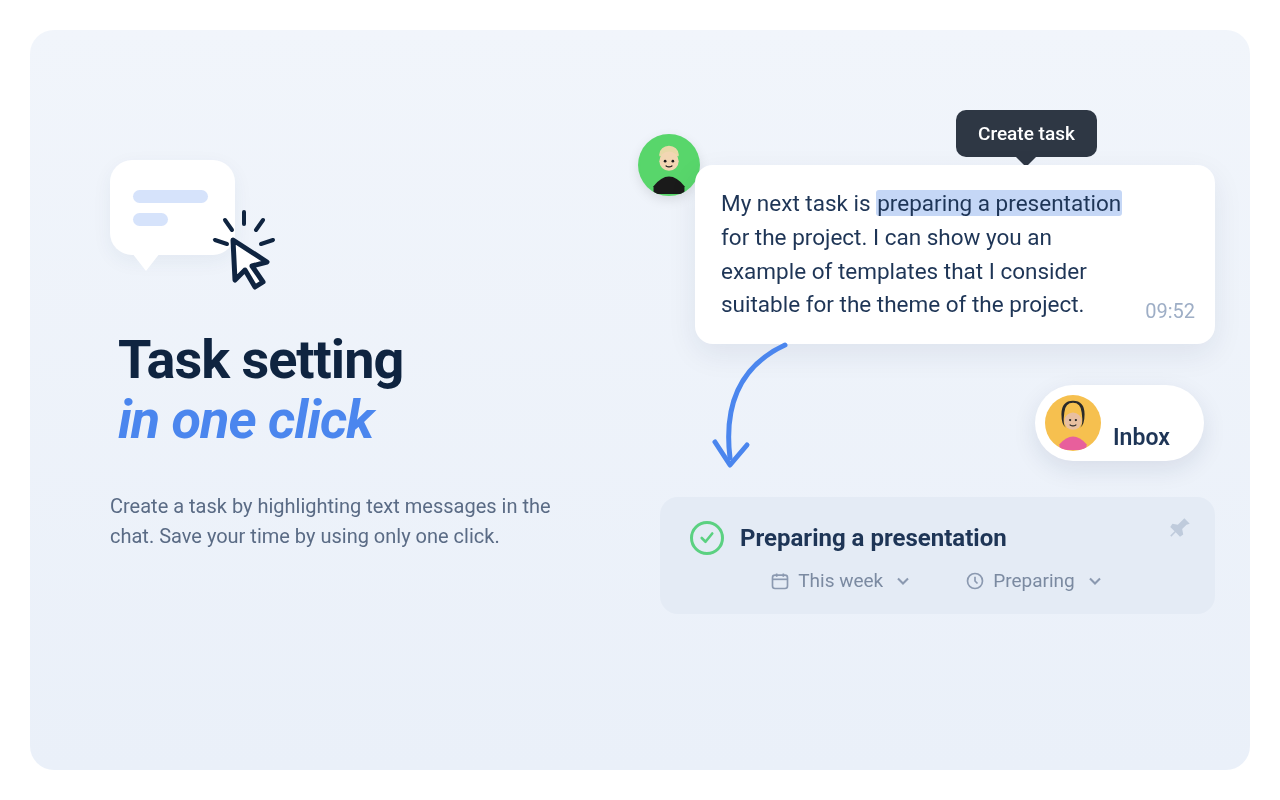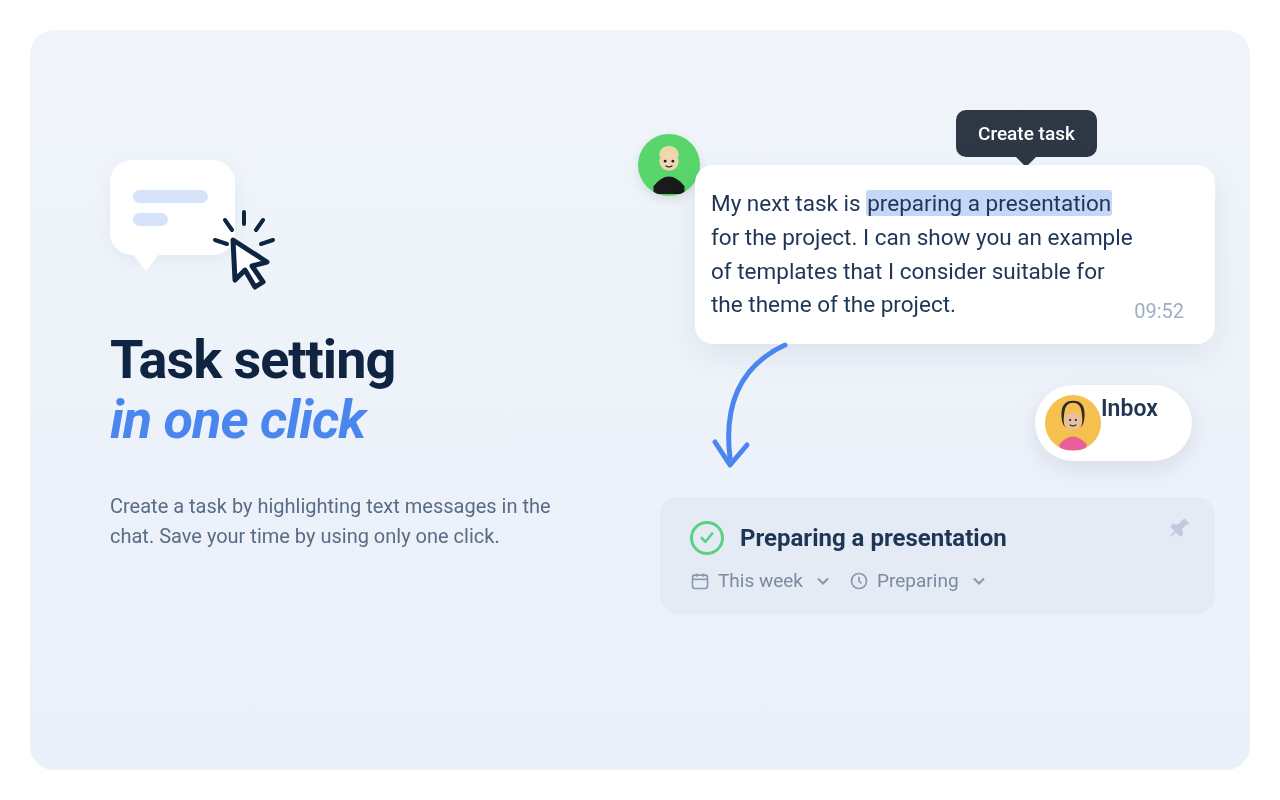--- a/index.html
+++ b/index.html
@@ -75,20 +75,21 @@
       left: 95px;
       top: 50px;
     }
 
     .heading {
       font-size: 54px;
       font-weight: 700;
       color: #0f2440;
       line-height: 1.12;
       letter-spacing: -1px;
+      margin-left: 8px;
     }
     .heading-accent {
       color: #4b86ee;
       display: block;
       font-style: italic;
     }
     .subheading {
       margin-top: 40px;
       font-size: 20px;
       line-height: 1.5;
@@ -100,34 +101,34 @@
     .right-inner { position: absolute; inset: 0; }
 
     
     .message {
       position: absolute;
       top: 75px;
       left: 65px;
       width: 520px;
       background: #ffffff;
       border-radius: 18px;
-      padding: 22px 78px 22px 16px;
+      padding: 22px 78px 22px 26px;
       box-shadow: 0 10px 30px rgba(20,40,80,0.08);
       font-size: 22.5px;
       line-height: 1.5;
       color: #1e3556;
     }
     .message .highlight {
       background: #c5d7f6;
       border-radius: 3px;
       padding: 0 1px;
     }
     .message-time {
       position: absolute;
-      right: 31px;
+      right: 20px;
       bottom: 18px;
       color: #9eaec6;
       font-size: 20px;
       margin-left: 11px;
     }
     .avatar-sender {
       position: absolute;
       top: 44px;
       left: 8px;
       width: 62px; height: 62px;
@@ -171,22 +172,22 @@
     }
 
     
     .inbox-chip {
       position: absolute;
       top: 295px;
       left: 405px;
       background: #ffffff;
       border-radius: 40px;
       display: flex;
-      align-items: flex-start;
-      gap: 0;
+      align-items: flex-end;
+      gap: 12px;
       padding: 10px 34px 10px 10px;
       box-shadow: 0 8px 24px rgba(20,40,80,0.1);
     }
     .avatar-assignee {
       width: 56px; height: 56px;
       border-radius: 50%;
       background: #f6c04f;
       display: flex; align-items: center; justify-content: center;
       overflow: hidden;
     }
@@ -233,22 +234,23 @@
       color: #bfcbdc;
     }
     .task-body {
       font-size: 22px;
       line-height: 1.5;
       color: #3e5370;
       margin-bottom: 22px;
     }
     .task-meta {
       display: flex;
-      gap: 16px;
-      align-items: center;
+      gap: 52px;
+      align-items: center;
+      justify-content: center;
     }
     .meta-item {
       display: flex;
       align-items: center;
       gap: 8px;
       color: #7b8aa1;
       font-size: 19px;
     }
     .meta-item svg { width: 20px; height: 20px; }
     .chevron { width: 14px; height: 14px; margin-left: 2px; }

